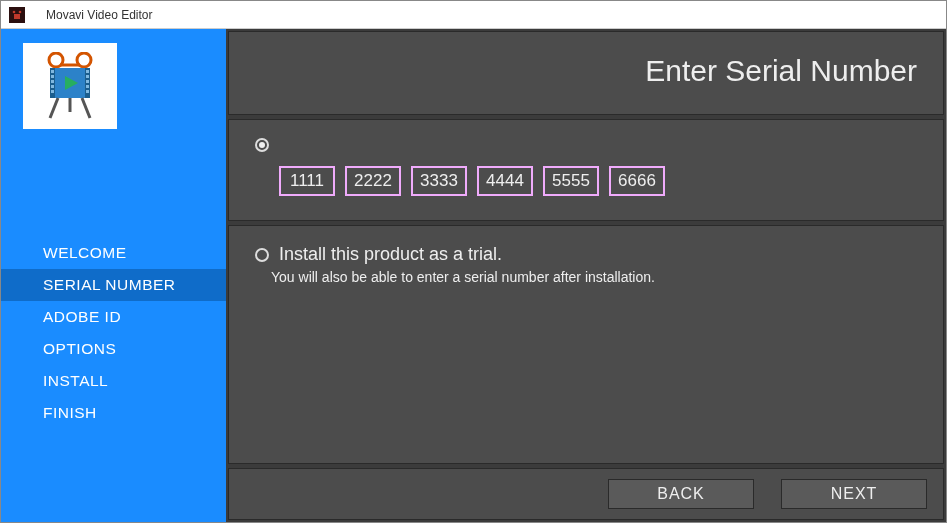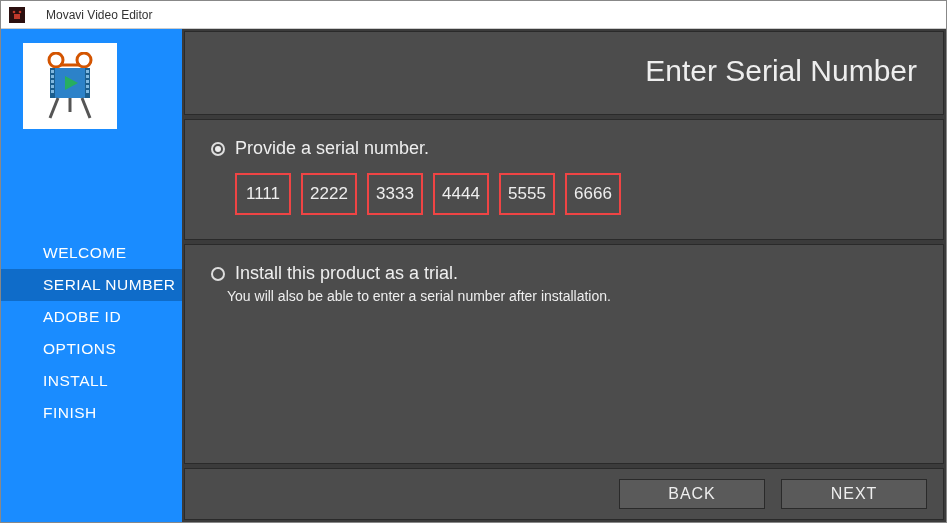--- a/index.html
+++ b/index.html
@@ -41,21 +41,21 @@
     .app-title {
       font-size: 12px;
       color: #333;
     }
     .body {
       flex: 1;
       display: flex;
       min-height: 0;
     }
     .sidebar {
-      width: 181px;
+      width: 225px;
       background: #1a8cff;
       display: flex;
       flex-direction: column;
       padding-top: 14px;
     }
     .logo-box {
       width: 94px;
       height: 86px;
       background: #fff;
       margin-left: 22px;
@@ -139,38 +139,38 @@
       margin-left: 16px;
       margin-top: -10px;
     }
     .serial-fields {
       display: flex;
       gap: 10px;
       margin-left: 24px;
     }
     .serial-box {
       width: 56px;
-      height: 42px;
-      background: #4c4c4c;
-      border: 2px solid #ef4444;
+      height: 30px;
+      background: #4c4c4c;
+      border: 2px solid #f0abfc;
       color: #eee;
       font-size: 17px;
       text-align: center;
       display: flex;
       align-items: center;
       justify-content: center;
     }
     .footer {
       background: #4c4c4c;
       border: 1px solid #2a2a2a;
       margin: 4px 2px 2px 2px;
       padding: 10px 16px;
       display: flex;
       justify-content: flex-end;
-      gap: 16px;
+      gap: 27px;
     }
     .btn {
       width: 146px;
       height: 30px;
       background: #5a5a5a;
       border: 1px solid #2a2a2a;
       color: #eee;
       font-size: 16px;
       letter-spacing: 1px;
       display: flex;
@@ -234,21 +234,20 @@
     <div class="main">
       <div class="hdr">
         <h1>Enter Serial Number</h1>
       </div>
 
       <div class="panel">
         <div class="radio-line">
           <span class="radio-outer">
               <span class="radio-inner"></span>
             </span>
-          <span>Provide a serial number.</span>
         </div>
         <div class="serial-fields">
           <div class="serial-box">1111</div>
           <div class="serial-box">2222</div>
           <div class="serial-box">3333</div>
           <div class="serial-box">4444</div>
           <div class="serial-box">5555</div>
           <div class="serial-box">6666</div>
         </div>
       </div>

